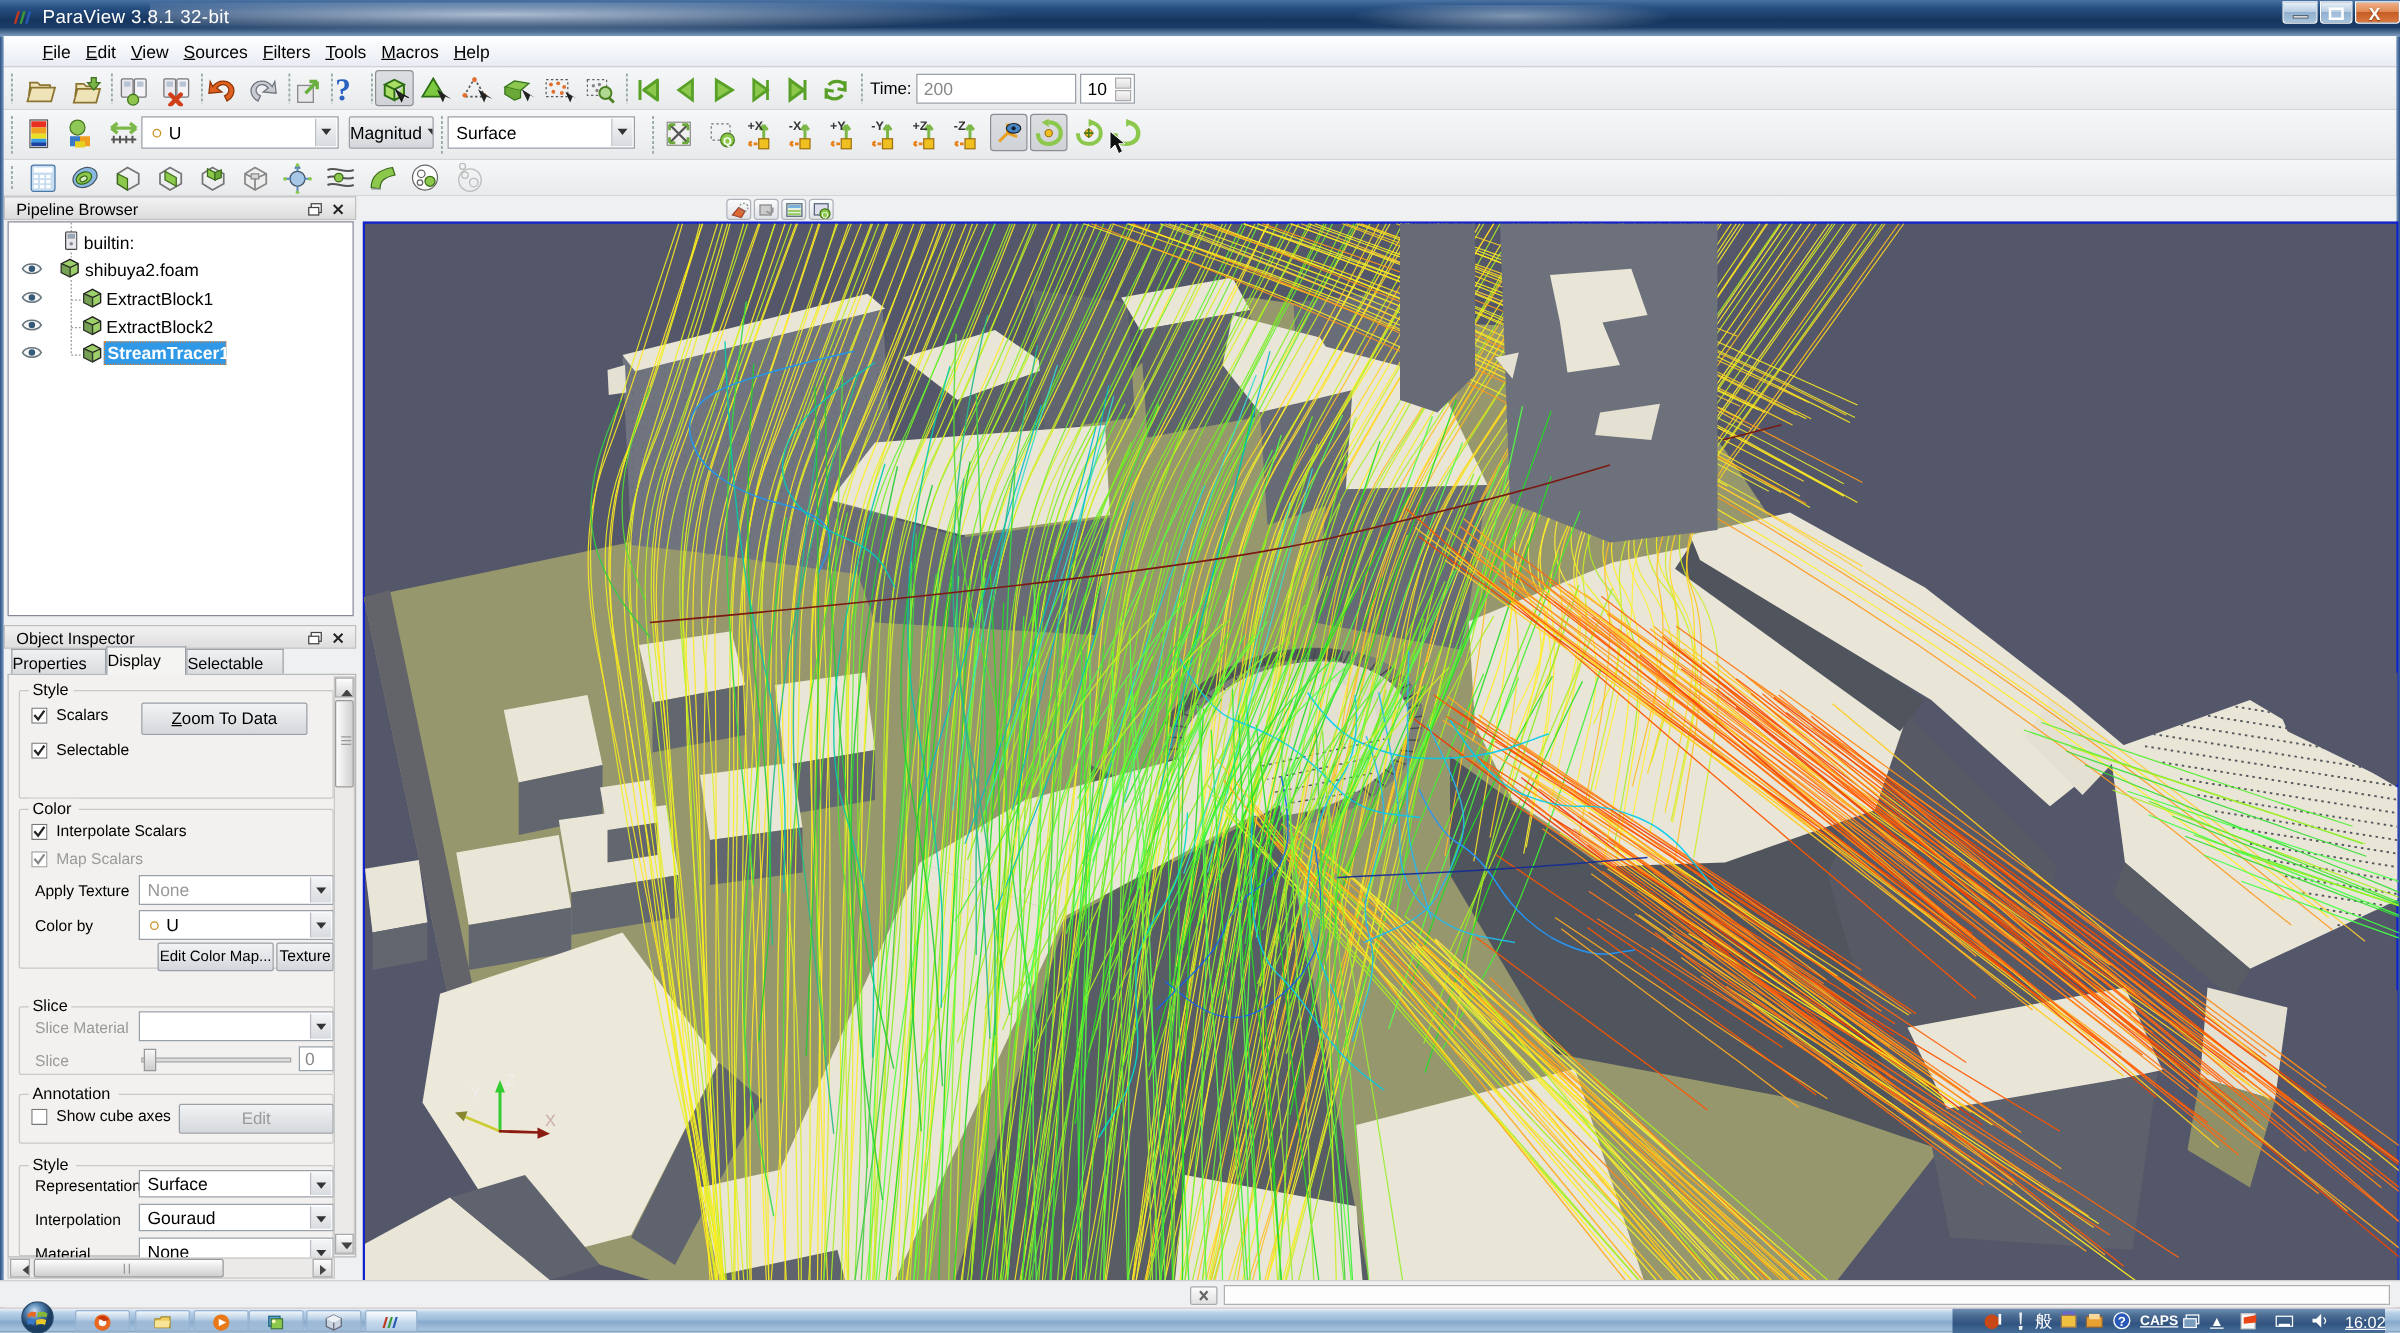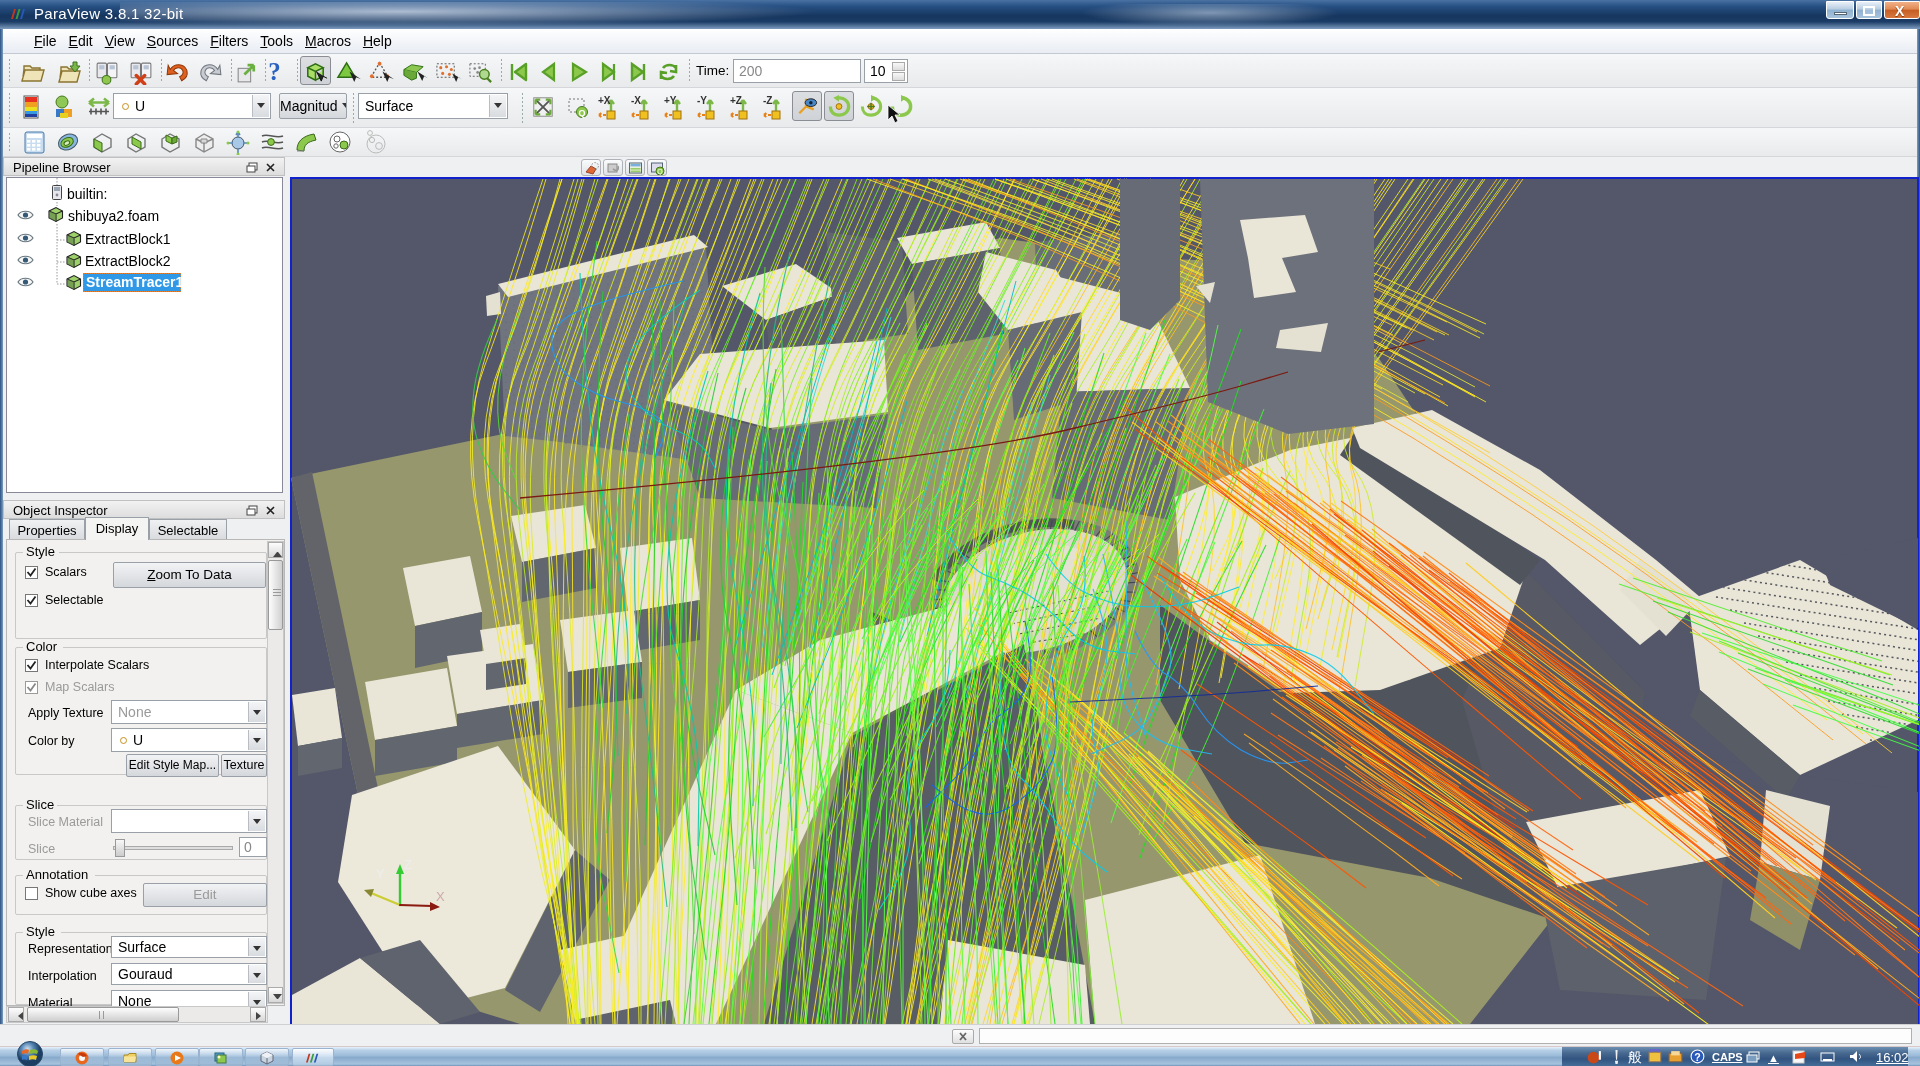--- a/index.html
+++ b/index.html
@@ -22,21 +22,21 @@
 .press{border:1px solid #8a8e94;border-radius:3px;background:linear-gradient(180deg,#dcdee2,#cfd2d6);}
 .flatb{border:1px solid #aeb2b8;border-radius:3px;background:linear-gradient(180deg,#fafbfc,#dfe2e6);}
 .combo{position:absolute;background:#fff;border:1px solid #9aa0a8;font-size:14px;color:#000;}
 .combo .arr{position:absolute;right:1px;top:1px;bottom:1px;width:17px;background:linear-gradient(180deg,#f4f5f7,#d8dbdf);border-left:1px solid #b9bdc3;}
 .arr:after{content:"";position:absolute;left:4px;top:8px;border:4px solid transparent;border-top:5px solid #333;}
 .cbtn{position:absolute;background:linear-gradient(180deg,#f2f3f5,#d4d7db);border:1px solid #9aa0a8;border-radius:2px;font-size:14px;color:#000;text-align:center;white-space:nowrap;overflow:hidden;}
 #leftcol{left:3px;top:157px;width:285px;height:867px;background:#eef0f2;}
 .phead{position:absolute;left:0;width:282px;height:19px;background:linear-gradient(180deg,#f2f2f2,#dddddd);border:1px solid #c0c0c0;font-size:13px;color:#000;padding:2px 0 0 9px;}
 .tree{position:absolute;left:3px;width:277px;background:#fff;border:1px solid #889;}
 .trow{position:absolute;left:0;font-size:14px;color:#000;}
-.oi-tab{position:absolute;font-size:13px;color:#000;text-align:center;border:1px solid #9aa0a8;border-bottom:none;background:linear-gradient(180deg,#f0f1f3,#d8dadd);padding-top:3px;}
+.oi-tab{position:absolute;font-size:13px;color:#000;text-align:left;border:1px solid #9aa0a8;border-bottom:none;background:linear-gradient(180deg,#f0f1f3,#d8dadd);padding-top:3px;}
 .oi-tab.active{background:#f4f4f2;height:22px;z-index:3;}
 .group{position:absolute;border:1px solid #c8c8c8;border-radius:2px;}
 .glabel{position:absolute;font-size:13px;color:#000;background:#f2f1ef;padding:0 3px;}
 .lbl{position:absolute;font-size:12.5px;color:#000;white-space:nowrap;}
 .lblg{position:absolute;font-size:12.5px;color:#9a9a9a;white-space:nowrap;}
 #statusbar{left:0;top:1024px;width:1920px;height:22px;background:#eef0f2;border-top:1px solid #d0d0d0;}
 #taskbar{left:0;top:1046px;width:1920px;height:20px;background:linear-gradient(180deg,#e7f2fb 0%,#b6cfe6 18%,#9cbcda 45%,#87a9cb 55%,#a7c3de 90%,#6f94ba 100%);border-top:1px solid #d8c8c8;}
 .qlbtn{position:absolute;top:1px;height:18px;border:1px solid #9ab4d0;border-radius:2px;background:linear-gradient(180deg,rgba(255,255,255,.75),rgba(190,212,233,.4) 50%,rgba(140,170,200,.35));}
 .traytxt{position:absolute;color:#fff;font-size:11px;text-decoration:underline;}
 svg{display:block;}
@@ -404,21 +404,21 @@
     <div class="oi-tab active abs" style="left:82px;top:360px;width:64px;height:23px">Display</div>
     <div class="oi-tab abs" style="left:146px;top:362px;width:78px;height:21px">Selectable</div>
     <div class="abs" style="left:3px;top:382px;width:279px;height:467px;background:#f2f1ef;border:1px solid #b8b8b8"></div>
     <div class="group abs" style="left:12px;top:395px;width:252px;height:87px"></div>
     <div class="glabel abs" style="left:20px;top:387px;width:36px">Style</div>
     <svg class="abs" style="left:22px;top:409px" width="13" height="13">
       <rect x="0.5" y="0.5" width="12" height="12" fill="#fff" stroke="#777"></rect>
       <path d="M2.5 6 L5.5 9.5 L10.5 2.5" stroke="#222" stroke-width="1.8" fill="none"></path>
     </svg>
     <div class="lbl" style="left:42px;top:408px">Scalars</div>
-    <div class="cbtn" style="left:110px;top:405px;width:153px;height:26px;line-height:24px;color:#000;font-size:13.5px"><u>Z</u>oom To Data</div>
+    <div class="cbtn" style="left:110px;top:405px;width:133px;height:26px;line-height:24px;color:#000;font-size:13.5px"><u>Z</u>oom To Data</div>
     <svg class="abs" style="left:22px;top:437px" width="13" height="13">
       <rect x="0.5" y="0.5" width="12" height="12" fill="#fff" stroke="#777"></rect>
       <path d="M2.5 6 L5.5 9.5 L10.5 2.5" stroke="#222" stroke-width="1.8" fill="none"></path>
     </svg>
     <div class="lbl" style="left:42px;top:436px">Selectable</div>
     <div class="group abs" style="left:12px;top:490px;width:252px;height:128px"></div>
     <div class="glabel abs" style="left:20px;top:482px;width:40px">Color</div>
     <svg class="abs" style="left:22px;top:502px" width="13" height="13">
       <rect x="0.5" y="0.5" width="12" height="12" fill="#fff" stroke="#777"></rect>
       <path d="M2.5 6 L5.5 9.5 L10.5 2.5" stroke="#222" stroke-width="1.8" fill="none"></path>
@@ -426,21 +426,21 @@
     <div class="lbl" style="left:42px;top:501px">Interpolate Scalars</div>
     <svg class="abs" style="left:22px;top:524px" width="13" height="13">
       <rect x="0.5" y="0.5" width="12" height="12" fill="#fff" stroke="#9a9a9a"></rect>
       <path d="M2.5 6 L5.5 9.5 L10.5 2.5" stroke="#888" stroke-width="1.8" fill="none"></path>
     </svg>
     <div class="lblg" style="left:42px;top:523px">Map Scalars</div>
     <div class="lbl" style="left:25px;top:549px">Apply Texture</div>
     <div class="combo" style="left:108px;top:543px;width:156px;height:24px;color:#9a9a9a"><span style="padding-left:6px;line-height:22px">None</span><div class="arr"></div></div>
     <div class="lbl" style="left:25px;top:577px">Color by</div>
     <div class="combo" style="left:108px;top:571px;width:156px;height:24px"><span style="line-height:22px"><span style="display:inline-block;width:7px;height:7px;border:1.5px solid #c89020;border-radius:50%;margin:0 6px 1px 8px"></span>U</span><div class="arr"></div></div>
-    <div class="cbtn" style="left:123px;top:597px;width:93px;height:23px;line-height:21px;color:#000;font-size:12px">Edit Style Map...</div>
+    <div class="cbtn" style="left:123px;top:597px;width:93px;height:23px;line-height:21px;color:#000;font-size:12px">Edit Color Map...</div>
     <div class="cbtn" style="left:218px;top:597px;width:46px;height:23px;line-height:21px;color:#000;font-size:12.5px">Texture</div>
     <div class="group abs" style="left:12px;top:648px;width:252px;height:55px"></div>
     <div class="glabel abs" style="left:20px;top:640px;width:34px">Slice</div>
     <div class="lblg" style="left:25px;top:658px">Slice Material</div>
     <div class="combo" style="left:108px;top:652px;width:156px;height:24px;color:#9a9a9a"><span style="padding-left:6px;line-height:22px"></span><div class="arr"></div></div>
     <div class="lblg" style="left:25px;top:685px">Slice</div>
     <div class="abs" style="left:110px;top:689px;width:120px;height:4px;background:#ddd;border:1px solid #aaa"></div>
     <div class="abs" style="left:112px;top:682px;width:10px;height:18px;background:linear-gradient(180deg,#f8f8f8,#ccc);border:1px solid #999"></div>
     <div class="combo" style="left:236px;top:680px;width:28px;height:20px;color:#888"><span style="padding-left:4px;line-height:18px">0</span></div>
     <div class="group abs" style="left:12px;top:718px;width:252px;height:40px"></div>

